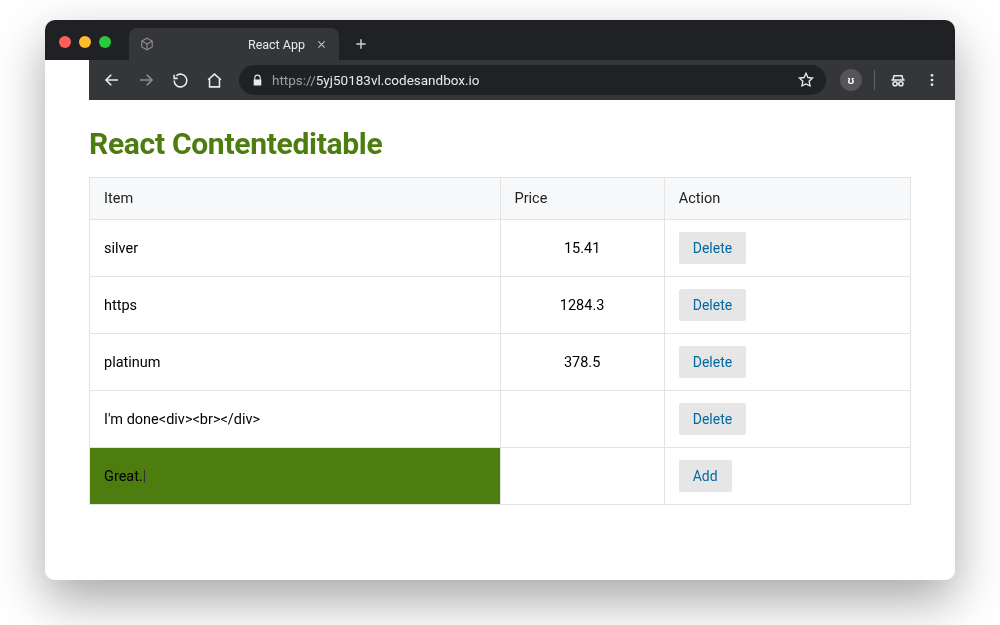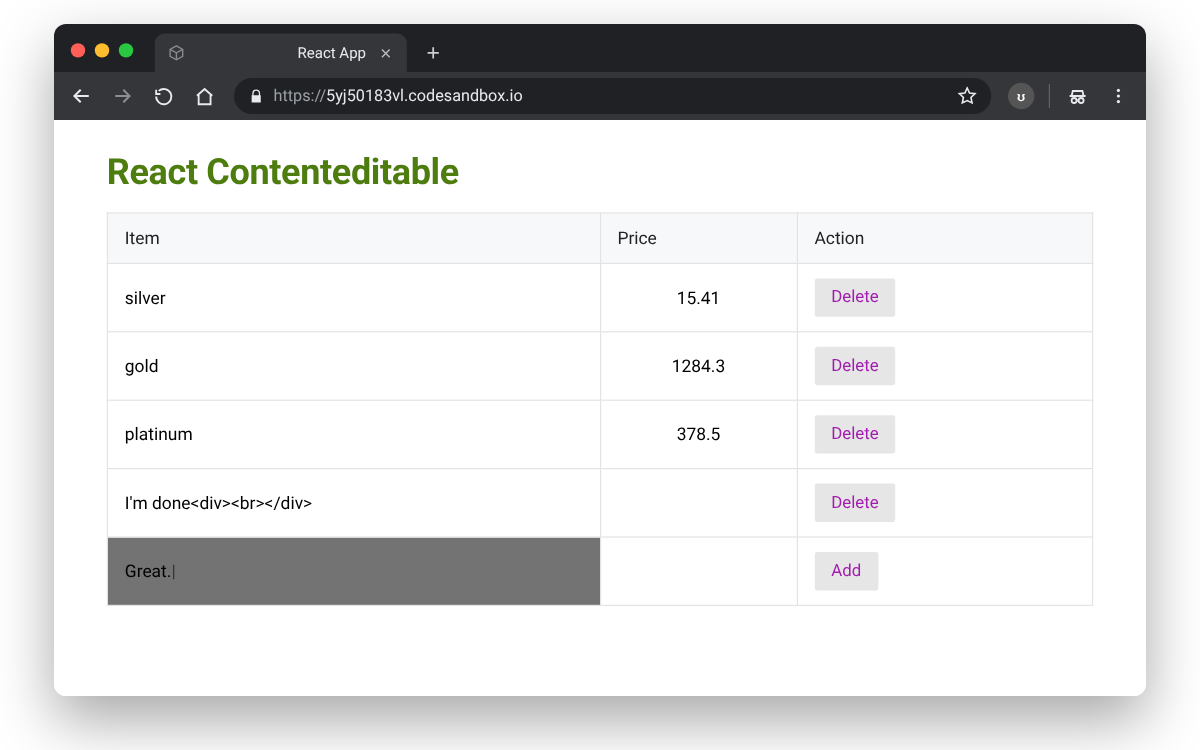--- a/index.html
+++ b/index.html
@@ -77,20 +77,21 @@
       margin-bottom: 2px;
       cursor: pointer;
     }
     .toolbar {
       background: #35363a;
       height: 40px;
       display: flex;
       align-items: center;
       padding: 0 8px;
       gap: 4px;
+      margin-left: 44px;
     }
     .icon-btn {
       width: 30px; height: 30px;
       display: flex; align-items: center; justify-content: center;
       color: #e8eaed;
       border-radius: 50%;
       cursor: pointer;
     }
     .icon-btn.dim { color: #8e8e8e; }
     .omnibox {
@@ -150,26 +151,26 @@
     table.data td.item-cell { width: 50%; }
     table.data td.price-cell { width: 20%; text-align: center; }
     table.data td.action-cell { width: 30%; }
     .btn {
       display: inline-block;
       background: #e6e6e6;
       border: none;
       border-radius: 2px;
       padding: 8px 14px;
       font-size: 14px;
-      color: #a21caf;
+      color: #0369a1;
       cursor: pointer;
       font-family: inherit;
     }
     .editable-new {
-      background: #737373;
+      background: #4d7c0f;
     }
     .cursor-caret::after {
       content: "|";
       color: #333;
       margin-left: 0;
     }
     svg { display: block; }
   </style>
 </head>
 <body>
@@ -278,21 +279,21 @@
       </thead>
       <tbody>
         <tr>
           <td class="item-cell">silver</td>
           <td class="price-cell">15.41</td>
           <td class="action-cell">
             <button class="btn">Delete</button>
           </td>
         </tr>
         <tr>
-          <td class="item-cell">gold</td>
+          <td class="item-cell">https</td>
           <td class="price-cell">1284.3</td>
           <td class="action-cell">
             <button class="btn">Delete</button>
           </td>
         </tr>
         <tr>
           <td class="item-cell">platinum</td>
           <td class="price-cell">378.5</td>
           <td class="action-cell">
             <button class="btn">Delete</button>

